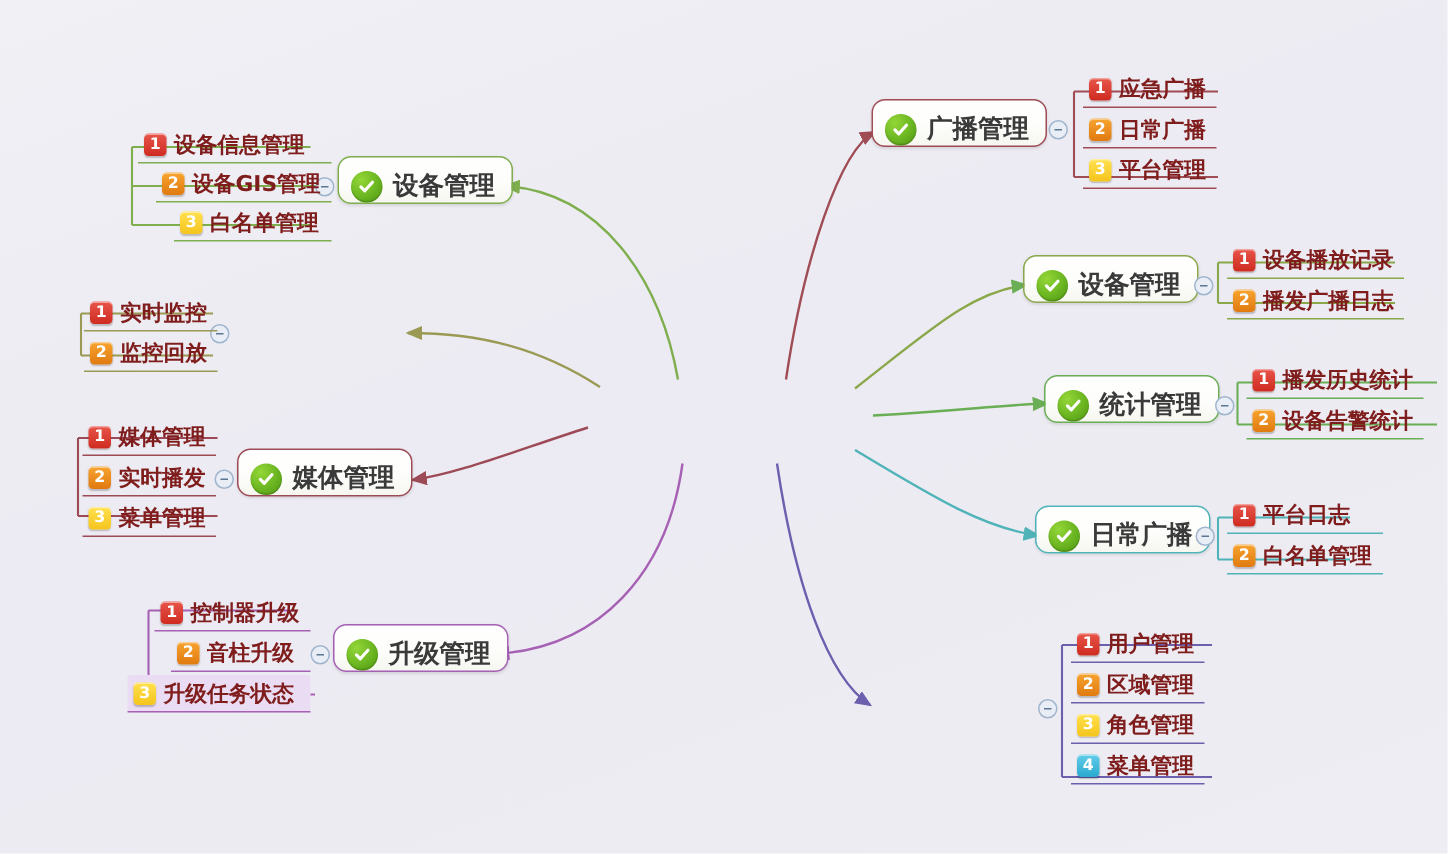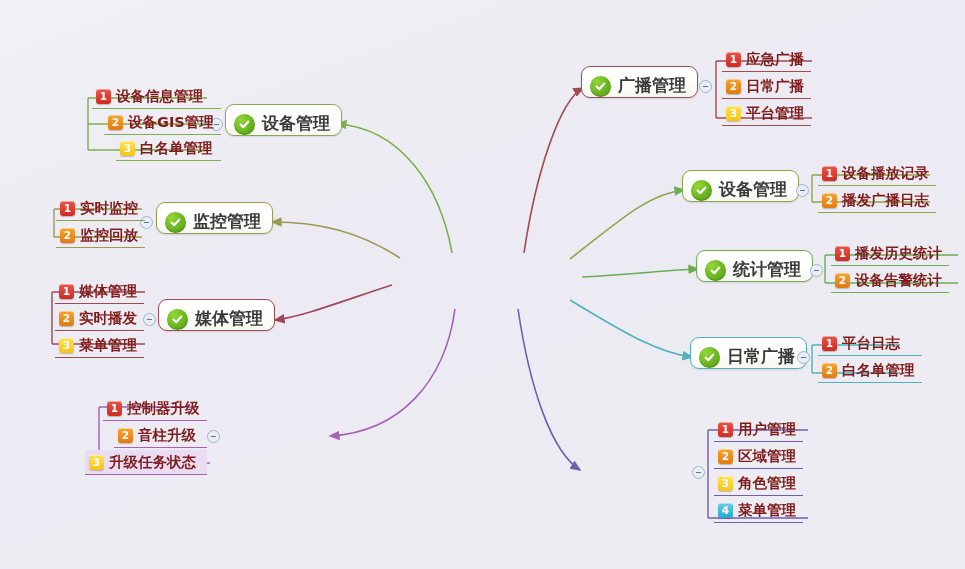--- a/index.html
+++ b/index.html
@@ -153,28 +153,20 @@
       <span class="ltxt">设备GIS管理</span>
       <span class="uline" style="background:#7fae4e;"></span>
     </div>
     <div class="leaf" style="margin-left:24px;margin-top:1px;">
       <span class="badge b3">3</span>
       <span class="ltxt">白名单管理</span>
       <span class="uline" style="background:#7fae4e;"></span>
     </div>
   </div>
 
-  <div class="bnode" style="left:156px;top:202px;border-color:#9a9a55;">
-    <span class="chk">
-        <svg width="13" height="13" viewBox="0 0 13 13">
-          <path d="M2.6,6.6 L5.2,9.2 L10.3,3.5" stroke="#fff" stroke-width="2.1" fill="none" stroke-linecap="round" stroke-linejoin="round"></path>
-        </svg>
-      </span>
-    <span class="lbl">监控管理</span>
-  </div>
   <div class="toggle" style="left:140px;top:216px;">
       <i></i>
     </div>
   <div class="leafgrp" style="left:56px;top:196px;">
     <div class="leaf">
       <span class="badge b1">1</span>
       <span class="ltxt">实时监控</span>
       <span class="uline" style="background:#9a9a55;"></span>
     </div>
     <div class="leaf" style="margin-top:2px;">
@@ -206,20 +198,28 @@
       <span class="ltxt">实时播发</span>
       <span class="uline" style="background:#9c4a55;"></span>
     </div>
     <div class="leaf" style="margin-top:2px;">
       <span class="badge b3">3</span>
       <span class="ltxt">菜单管理</span>
       <span class="uline" style="background:#9c4a55;"></span>
     </div>
   </div>
 
+  <div class="bnode" style="left:222px;top:416px;border-color:#a661b4;">
+    <span class="chk">
+        <svg width="13" height="13" viewBox="0 0 13 13">
+          <path d="M2.6,6.6 L5.2,9.2 L10.3,3.5" stroke="#fff" stroke-width="2.1" fill="none" stroke-linecap="round" stroke-linejoin="round"></path>
+        </svg>
+      </span>
+    <span class="lbl">升级管理</span>
+  </div>
   <div class="toggle" style="left:207px;top:430px;">
       <i></i>
     </div>
   <div class="leafgrp" style="left:103px;top:396px;">
     <div class="leaf">
       <span class="badge b1">1</span>
       <span class="ltxt">控制器升级</span>
       <span class="uline" style="background:#a661b4;"></span>
     </div>
     <div class="leaf" style="margin-left:11px;margin-top:2px;">

